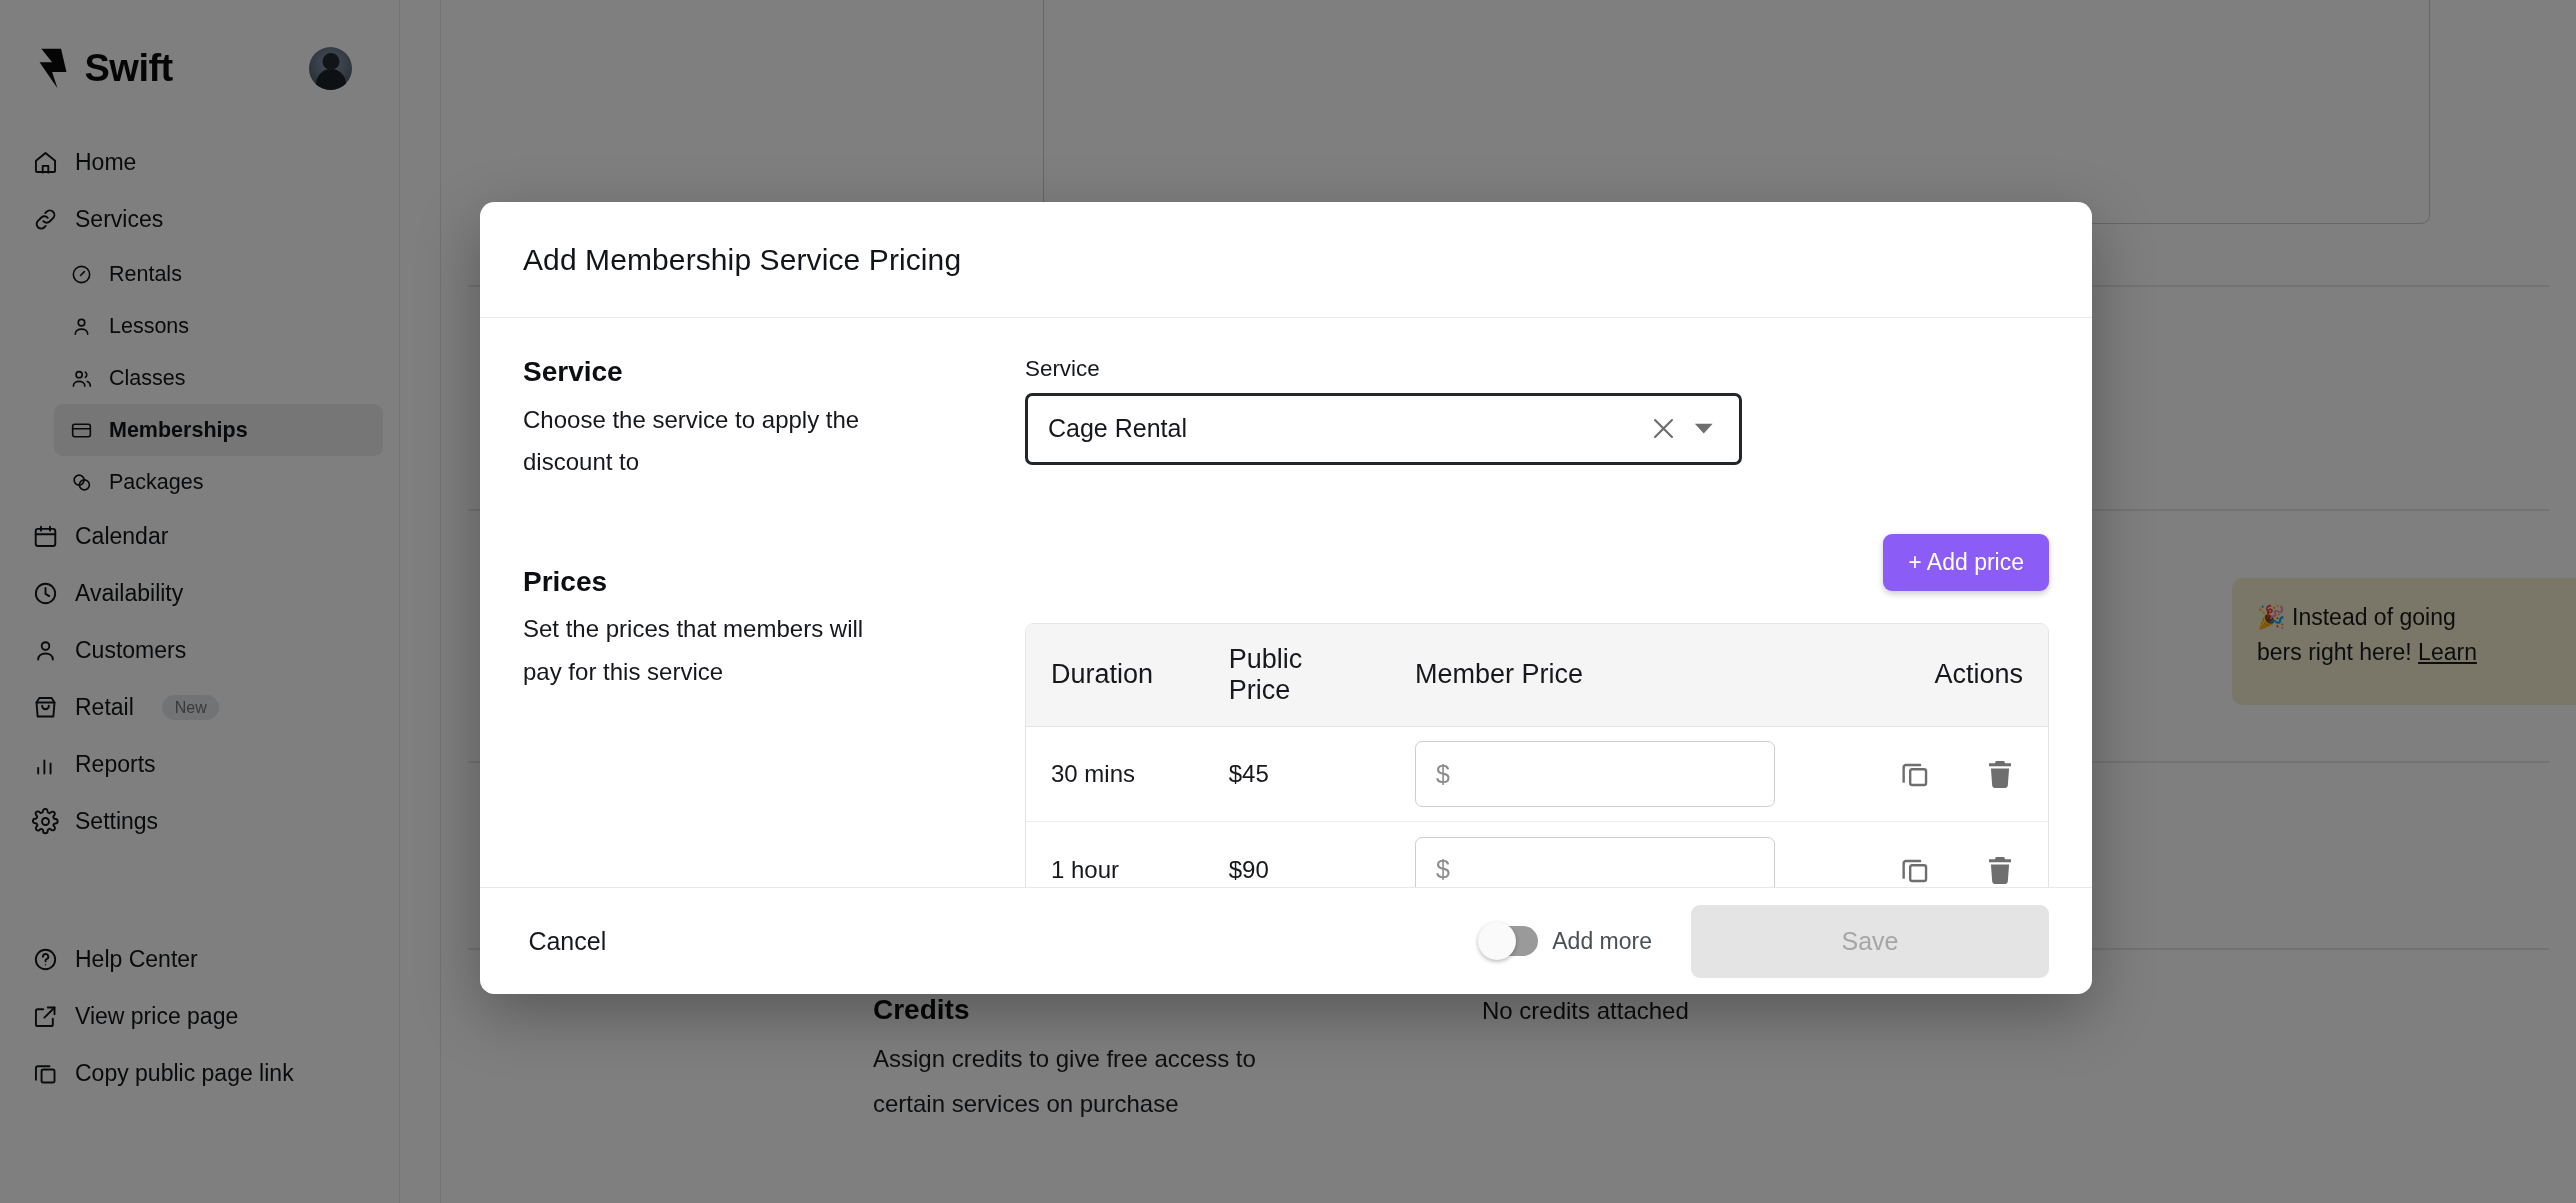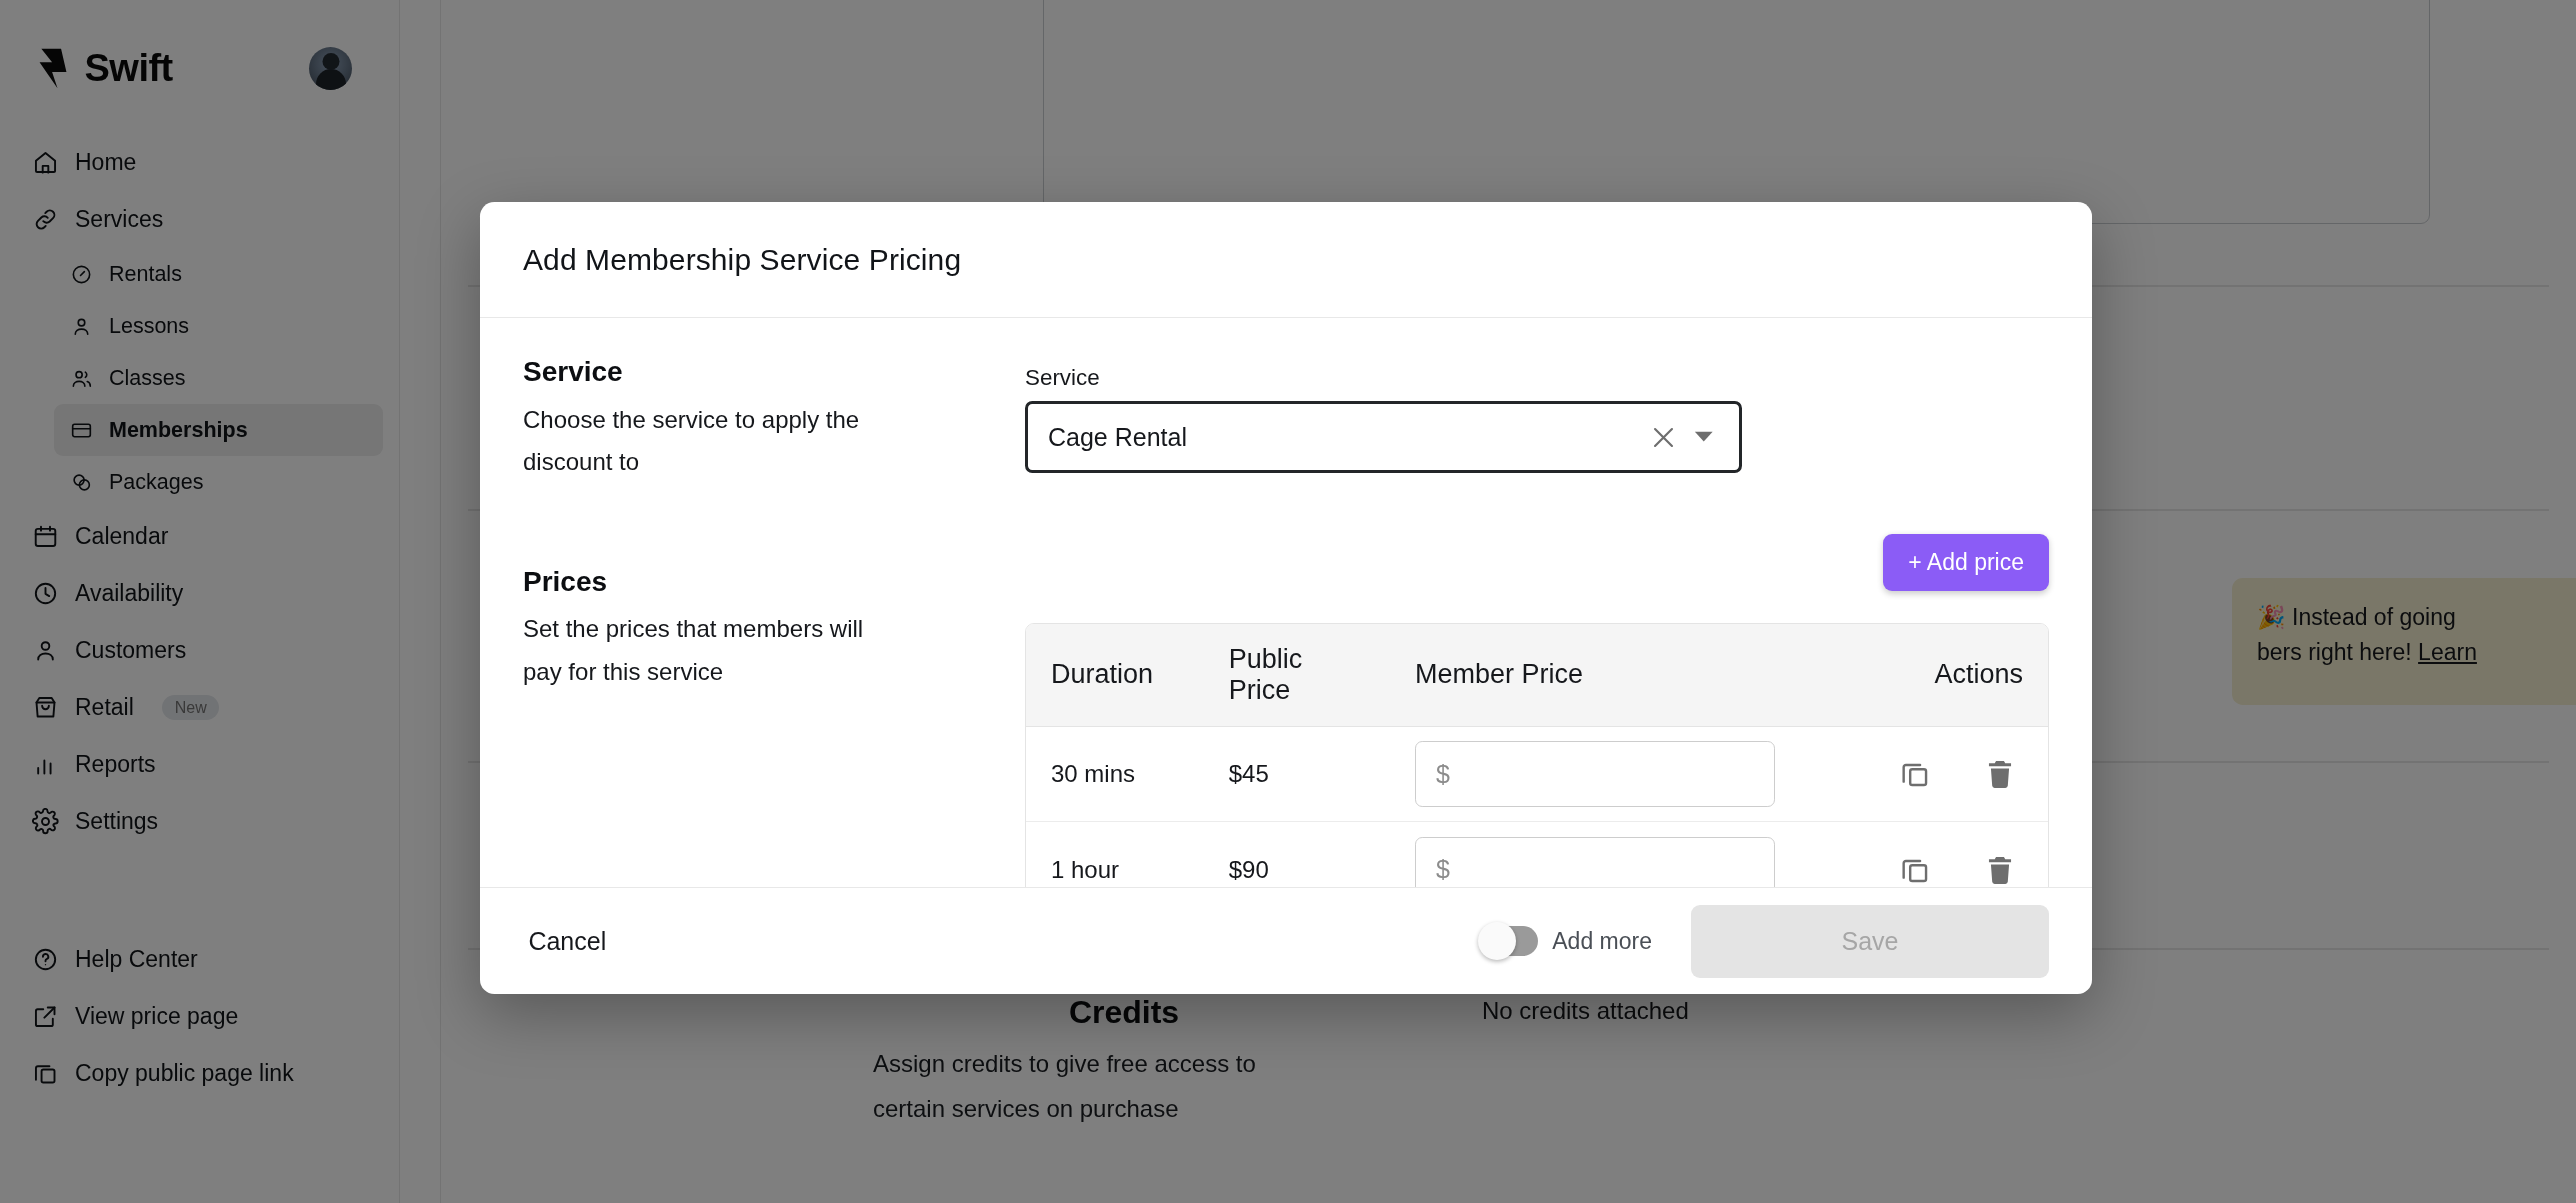--- a/index.html
+++ b/index.html
@@ -67,21 +67,21 @@
   .main-inner { position:absolute; left: 40px; top: 0; right: 0; bottom:0; border-left:1.8px solid #e6e6e6; }
 
   .bg-card-top {
     position:absolute; left: 602px; top: -242px; width: 1387px; height: 466px;
     border: 1.8px solid #c9ccd1; border-radius: 9px; background:#fff;
     padding: 18px 23px; font-size: 24px; color:#16181c;
   }
   .row-sep { position:absolute; left: 27px; right: 27px; height: 1.8px; background:#e6e6e6; }
 
   .bg-section { position:absolute; font-size: 24px; color:#16181c; }
-  .bg-h { font-size: 32px; font-weight: 700; color:#0c0e11;text-align:center; }
+  .bg-h { font-size: 28px; font-weight: 700; color:#0c0e11; }
   .bg-sub { margin-top: 14.3px; line-height: 1.62; color:#1b1e23; }
 
   .banner {
     position:absolute; left: 1791px; top: 578px; width: 466px; height: 127px;
     background:#f5efd0; border-radius: 10.7px; padding: 21.5px 25px;
     font-size: 23px; line-height: 1.55; color:#17191d;
   }
   .banner a { color:#17191d; text-decoration: underline; }
 
   .muted-val { position:absolute; font-size: 24px; color:#16181c; }
@@ -105,21 +105,21 @@
     display:flex; align-items:center;
     padding: 0 43px;
     border-bottom: 1.8px solid #e8e8e8;
   }
   .modal-title { font-size: 30px; font-weight: 400; color:#111418; letter-spacing: 0.1px; }
 
   .modal-body {
     flex: 1; padding: 38px 43px 0 43px; overflow:hidden; position:relative;
   }
 
-  .form-row { display:flex; gap: 0; align-items: center; }
+  .form-row { display:flex; gap: 0; }
   .form-left { width: 502px; flex: 0 0 502px; padding-right: 36px; }
   .form-right { flex:1; }
   .sec-title { font-size: 28px; font-weight:700; color:#0c0e11; }
   .sec-desc { margin-top: 12.5px; font-size: 24px; line-height: 1.62; color:#16181c; }
 
   .field-label { font-size: 22.4px; color:#16181c; margin-bottom: 10.7px; }
   .select-box {
     position:relative; width: 717px; height: 72px;
     border: 3.6px solid #232629; border-radius: 7.2px;
     display:flex; align-items:center; padding: 0 20px;

